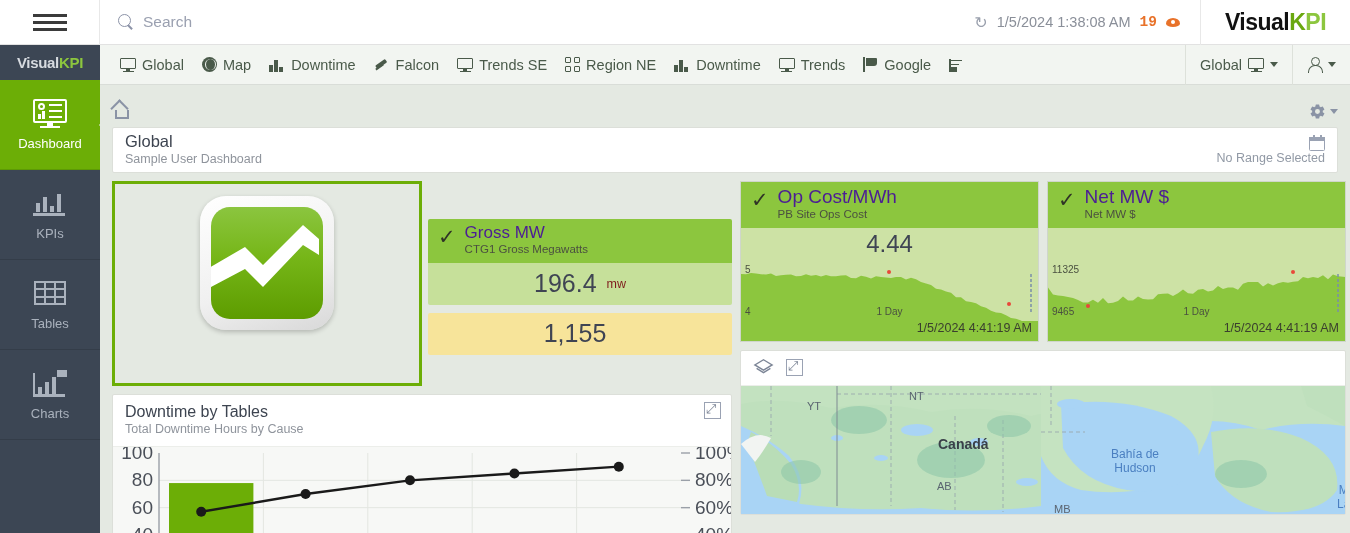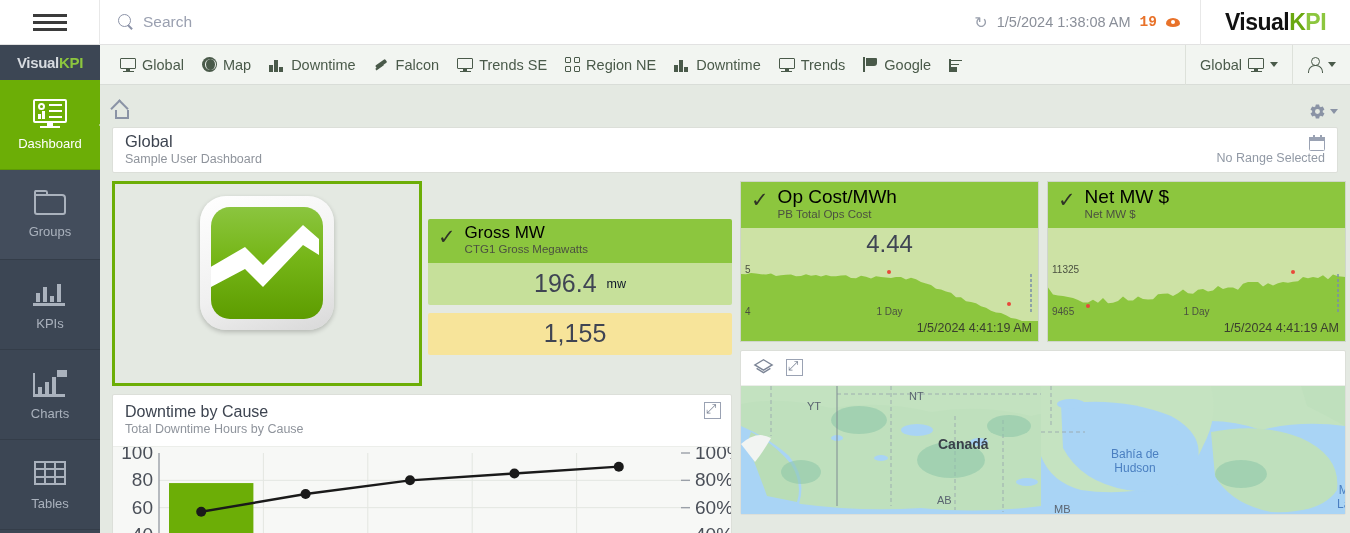--- a/index.html
+++ b/index.html
@@ -237,27 +237,27 @@
     width: 112px; height: 112px; border-radius: 19px; position: relative; overflow: hidden;
     background: linear-gradient(180deg, #8bc53f 0%, #76b618 45%, #5d9c00 100%);
   }
 
   
   .kpi-stack { width: 304px; display: flex; flex-direction: column; gap: 8px; padding-top: 38px; }
   .kpi-tile { border-radius: 2px; overflow: hidden; }
   .kpi-head { display: flex; align-items: flex-start; gap: 9px; padding: 5px 10px 6px 10px; }
   .kpi-head.green { background: #8cc63e; }
   .kpi-head.yellow { background: #f5ce00; }
-  .kpi-name { font-size: 17px; color: #000000; line-height: 1.05; }
+  .kpi-name { font-size: 17px; color: #4c1d95; line-height: 1.05; }
   .kpi-sub { font-size: 11.5px; color: #4b5040; line-height: 1.3; }
   .kpi-body { display: flex; align-items: center; justify-content: center; height: 42px; }
   .kpi-body.green { background: #c6e09a; }
   .kpi-body.yellow { background: #f7e49a; }
   .kpi-value { font-size: 25px; color: #3f4453; }
-  .kpi-unit { font-size: 12.5px; color: #0f172a; margin-left: 10px; }
+  .kpi-unit { font-size: 12.5px; color: #7f1d1d; margin-left: 10px; }
   .mark { font-size: 21px; color: #2f3326; line-height: 1; margin-top: 2px; }
   .mark-up { width: 0; height: 0; border-left: 9px solid transparent;
     border-right: 9px solid transparent; border-bottom: 10px solid #2f3326; margin-top: 6px; }
 
   
   .panel { background: #fff; border: 1px solid #dcdfd9; border-radius: 2px; }
   .panel-head {
     display: flex; align-items: flex-start; justify-content: space-between;
     padding: 7px 10px 8px 12px; border-bottom: 1px solid #eceeea;
   }
@@ -432,60 +432,53 @@
           <i class="r3"></i>
           <i class="b1"></i>
           <i class="b2"></i>
           <i class="stand"></i>
           <i class="base"></i>
       </span>
       <span class="sb-label">Dashboard</span>
       <span class="sb-arrow"></span>
     </div>
 
-    <div class="sb-item hover-tone">
-      <span class="sbic sbic-folder">
-          <i class="tab"></i>
-          <i class="fd"></i>
-        </span>
-      <span class="sb-label">Groups</span>
-    </div>
 
     <div class="sb-item">
       <span class="sbic sbic-kpi">
         <i style="left:5px;height:9px"></i>
           <i style="left:12px;height:15px"></i>
           <i style="left:19px;height:6px"></i>
           <i style="left:26px;height:18px"></i>
           <i class="ln"></i>
       </span>
       <span class="sb-label">KPIs</span>
+    </div>
+
+    <div class="sb-item">
+      <span class="sbic sbic-table">
+        <i class="tb"></i>
+          <i class="h1"></i>
+          <i class="h2"></i>
+          <i class="v1"></i>
+          <i class="v2"></i>
+      </span>
+      <span class="sb-label">Tables</span>
     </div>
 
     <div class="sb-item">
       <span class="sbic sbic-chart">
         <i style="left:7px;height:7px"></i>
           <i style="left:14px;height:12px"></i>
           <i style="left:21px;height:17px"></i>
           <i class="vl"></i>
           <i class="ln"></i>
           <i class="arrow"></i>
       </span>
       <span class="sb-label">Charts</span>
-    </div>
-
-    <div class="sb-item">
-      <span class="sbic sbic-table">
-        <i class="tb"></i>
-          <i class="h1"></i>
-          <i class="h2"></i>
-          <i class="v1"></i>
-          <i class="v2"></i>
-      </span>
-      <span class="sb-label">Tables</span>
     </div>
   </div>
 
   <div class="content">
 
     <div class="crumb-row">
       <span class="home-icon">
           <i class="roof"></i>
           <i class="body"></i>
         </span>
@@ -550,21 +543,21 @@
                 <span class="kpi-value">1,155</span>
                 <span class="kpi-unit"></span>
               </div>
             </div>
           </div>
         </div>
 
         <div class="panel" style="margin-top:8px;">
           <div class="panel-head">
             <div>
-              <div class="panel-title">Downtime by Cause</div>
+              <div class="panel-title">Downtime by Tables</div>
               <div class="panel-sub">Total Downtime Hours by Cause</div>
             </div>
             <div class="expand-icon"></div>
           </div>
           <div class="chart-area">
             <svg id="pareto-svg" width="618" height="88" viewBox="0 0 618 88">
                 <rect x="0" y="0" width="618" height="88" fill="#f7f8f6"></rect>
                 <text x="40" y="12" text-anchor="end" font-size="19" fill="#4a4f58" font-family="&quot;Liberation Sans&quot;, sans-serif">100</text>
                 <line x1="46" y1="33.33333333333333" x2="568" y2="33.33333333333333" stroke="#e3e6e1" stroke-width="1"></line>
                 <text x="40" y="39.33333333333333" text-anchor="end" font-size="19" fill="#4a4f58" font-family="&quot;Liberation Sans&quot;, sans-serif">80</text>
@@ -598,21 +591,21 @@
 
       <div class="col-right">
 
         <div style="display:flex; gap:8px;">
 
           <div style="width:299px; background:#8cc63e; border:1px solid #cfd6cb;">
             <div class="kpi-head green">
               <span class="mark">✓</span>
               <span>
                 <div class="kpi-name" style="font-size:19px">Op Cost/MWh</div>
-                <div class="kpi-sub">PB Total Ops Cost</div>
+                <div class="kpi-sub">PB Site Ops Cost</div>
               </span>
             </div>
             <div style="position:relative; height:93px; background:#cde2a5;">
               <svg width="297" height="93" viewBox="0 0 297 93" style="position:absolute;left:0;top:0">
                 <path id="spark1-area" fill="#8cc63e" stroke="none" d="M0,93 L0.0,46.0 L5.0,46.3 L10.0,45.1 L15.0,45.6 L20.0,46.3 L25.0,46.6 L30.0,45.5 L35.0,48.0 L40.0,47.2 L45.0,46.8 L50.0,46.6 L55.0,48.2 L60.0,47.9 L65.0,46.3 L70.0,47.7 L75.0,47.0 L80.0,48.4 L85.0,47.0 L90.0,48.3 L95.0,48.2 L100.0,47.4 L105.0,47.2 L110.0,50.0 L115.0,50.2 L120.0,47.7 L125.0,48.8 L130.0,50.5 L135.0,48.3 L140.0,49.1 L145.0,49.6 L150.0,50.1 L155.0,49.1 L160.0,48.9 L165.0,51.4 L170.0,49.8 L175.0,51.2 L180.0,54.1 L185.0,55.5 L190.0,57.0 L195.0,60.8 L200.0,61.6 L205.0,63.6 L210.0,64.7 L215.0,69.3 L220.0,69.2 L225.0,73.2 L230.0,73.9 L235.0,75.2 L240.0,78.3 L245.0,79.7 L250.0,82.8 L255.0,84.5 L260.0,84.9 L265.0,87.2 L270.0,89.9 L275.0,90.8 L280.0,92.6 L285.0,95.7 L290.0,98.5 L295.0,100.4 L300.0,103.4 L300,93 Z"></path>
                 <circle cx="148" cy="44" r="2" fill="#e8483a"></circle>
                 <circle cx="268" cy="76" r="2" fill="#e8483a"></circle>
                 <line x1="290" y1="46" x2="290" y2="84" stroke="#7a8fa8" stroke-width="1.5" stroke-dasharray="3,2"></line>
               </svg>
               <div style="position:absolute;left:0;top:2px;width:100%;text-align:center;font-size:24px;color:#3f4453">4.44</div>
@@ -693,21 +686,21 @@
                   <ellipse cx="286" cy="96" rx="11" ry="4"></ellipse>
                 <ellipse cx="96" cy="52" rx="6" ry="3"></ellipse>
                   <ellipse cx="330" cy="18" rx="14" ry="5"></ellipse>
               </g>
               <path d="M96 0 V120" stroke="#7e8a92" stroke-width="1" fill="none"></path>
             </svg>
             <div id="map-labels">
                 <div class="map-label" style="left: 66px; top: 14px; white-space: pre;">YT</div>
                 <div class="map-label" style="left: 168px; top: 4px; white-space: pre;">NT</div>
                 <div class="map-label big" style="left: 197px; top: 50px; white-space: pre;">Canadá</div>
-                <div class="map-label" style="left: 196px; top: 108px; white-space: pre;">AB</div>
+                <div class="map-label" style="left: 196px; top: 94px; white-space: pre;">AB</div>
                 <div class="map-label" style="left: 313px; top: 117px; white-space: pre;">MB</div>
                 <div class="map-label water" style="left: 370px; top: 62px; white-space: pre;">Bahía de
 Hudson</div>
                 <div class="map-label water" style="left: 596px; top: 98px; white-space: pre;">M
 La</div>
               </div>
           </div>
         </div>
       </div>
     </div>

